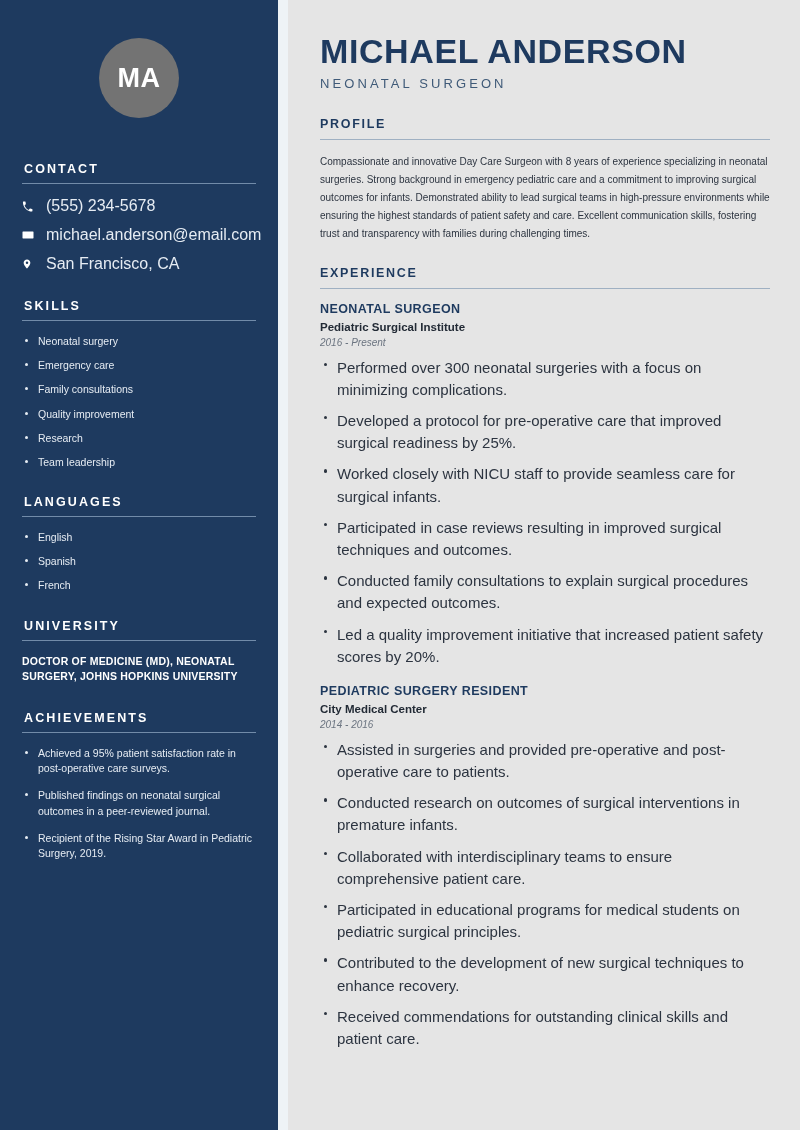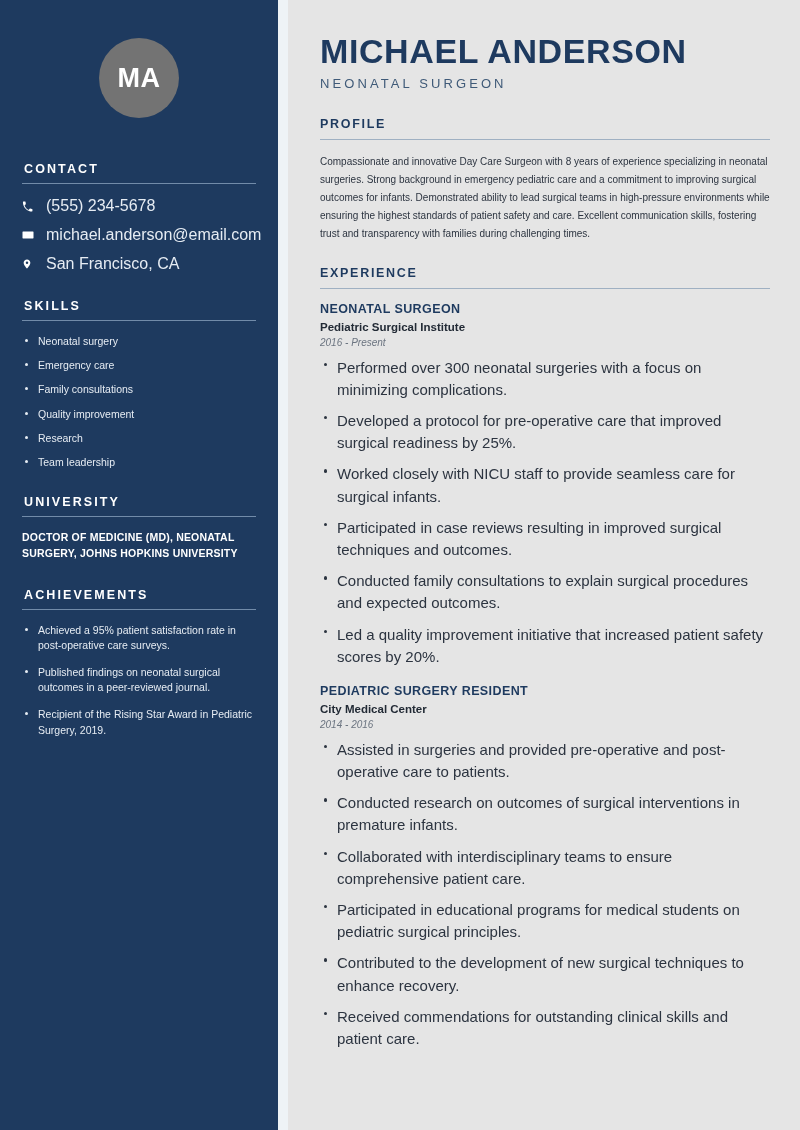--- a/index.html
+++ b/index.html
@@ -269,20 +269,29 @@
       <ul class="side-list">
         <li>Neonatal surgery</li>
         <li>Emergency care</li>
         <li>Family consultations</li>
         <li>Quality improvement</li>
         <li>Research</li>
         <li>Team leadership</li>
       </ul>
     </section>
 
+    <section class="side-section">
+      <h2 class="side-heading">LANGUAGES</h2>
+      <div class="side-rule"></div>
+      <ul class="side-list">
+        <li>English</li>
+        <li>Spanish</li>
+        <li>French</li>
+      </ul>
+    </section>
 
     <section class="side-section">
       <h2 class="side-heading">UNIVERSITY</h2>
       <div class="side-rule"></div>
       <div class="edu-entry">DOCTOR OF MEDICINE (MD), NEONATAL SURGERY, JOHNS HOPKINS UNIVERSITY</div>
     </section>
 
     <section class="side-section">
       <h2 class="side-heading">ACHIEVEMENTS</h2>
       <div class="side-rule"></div>

